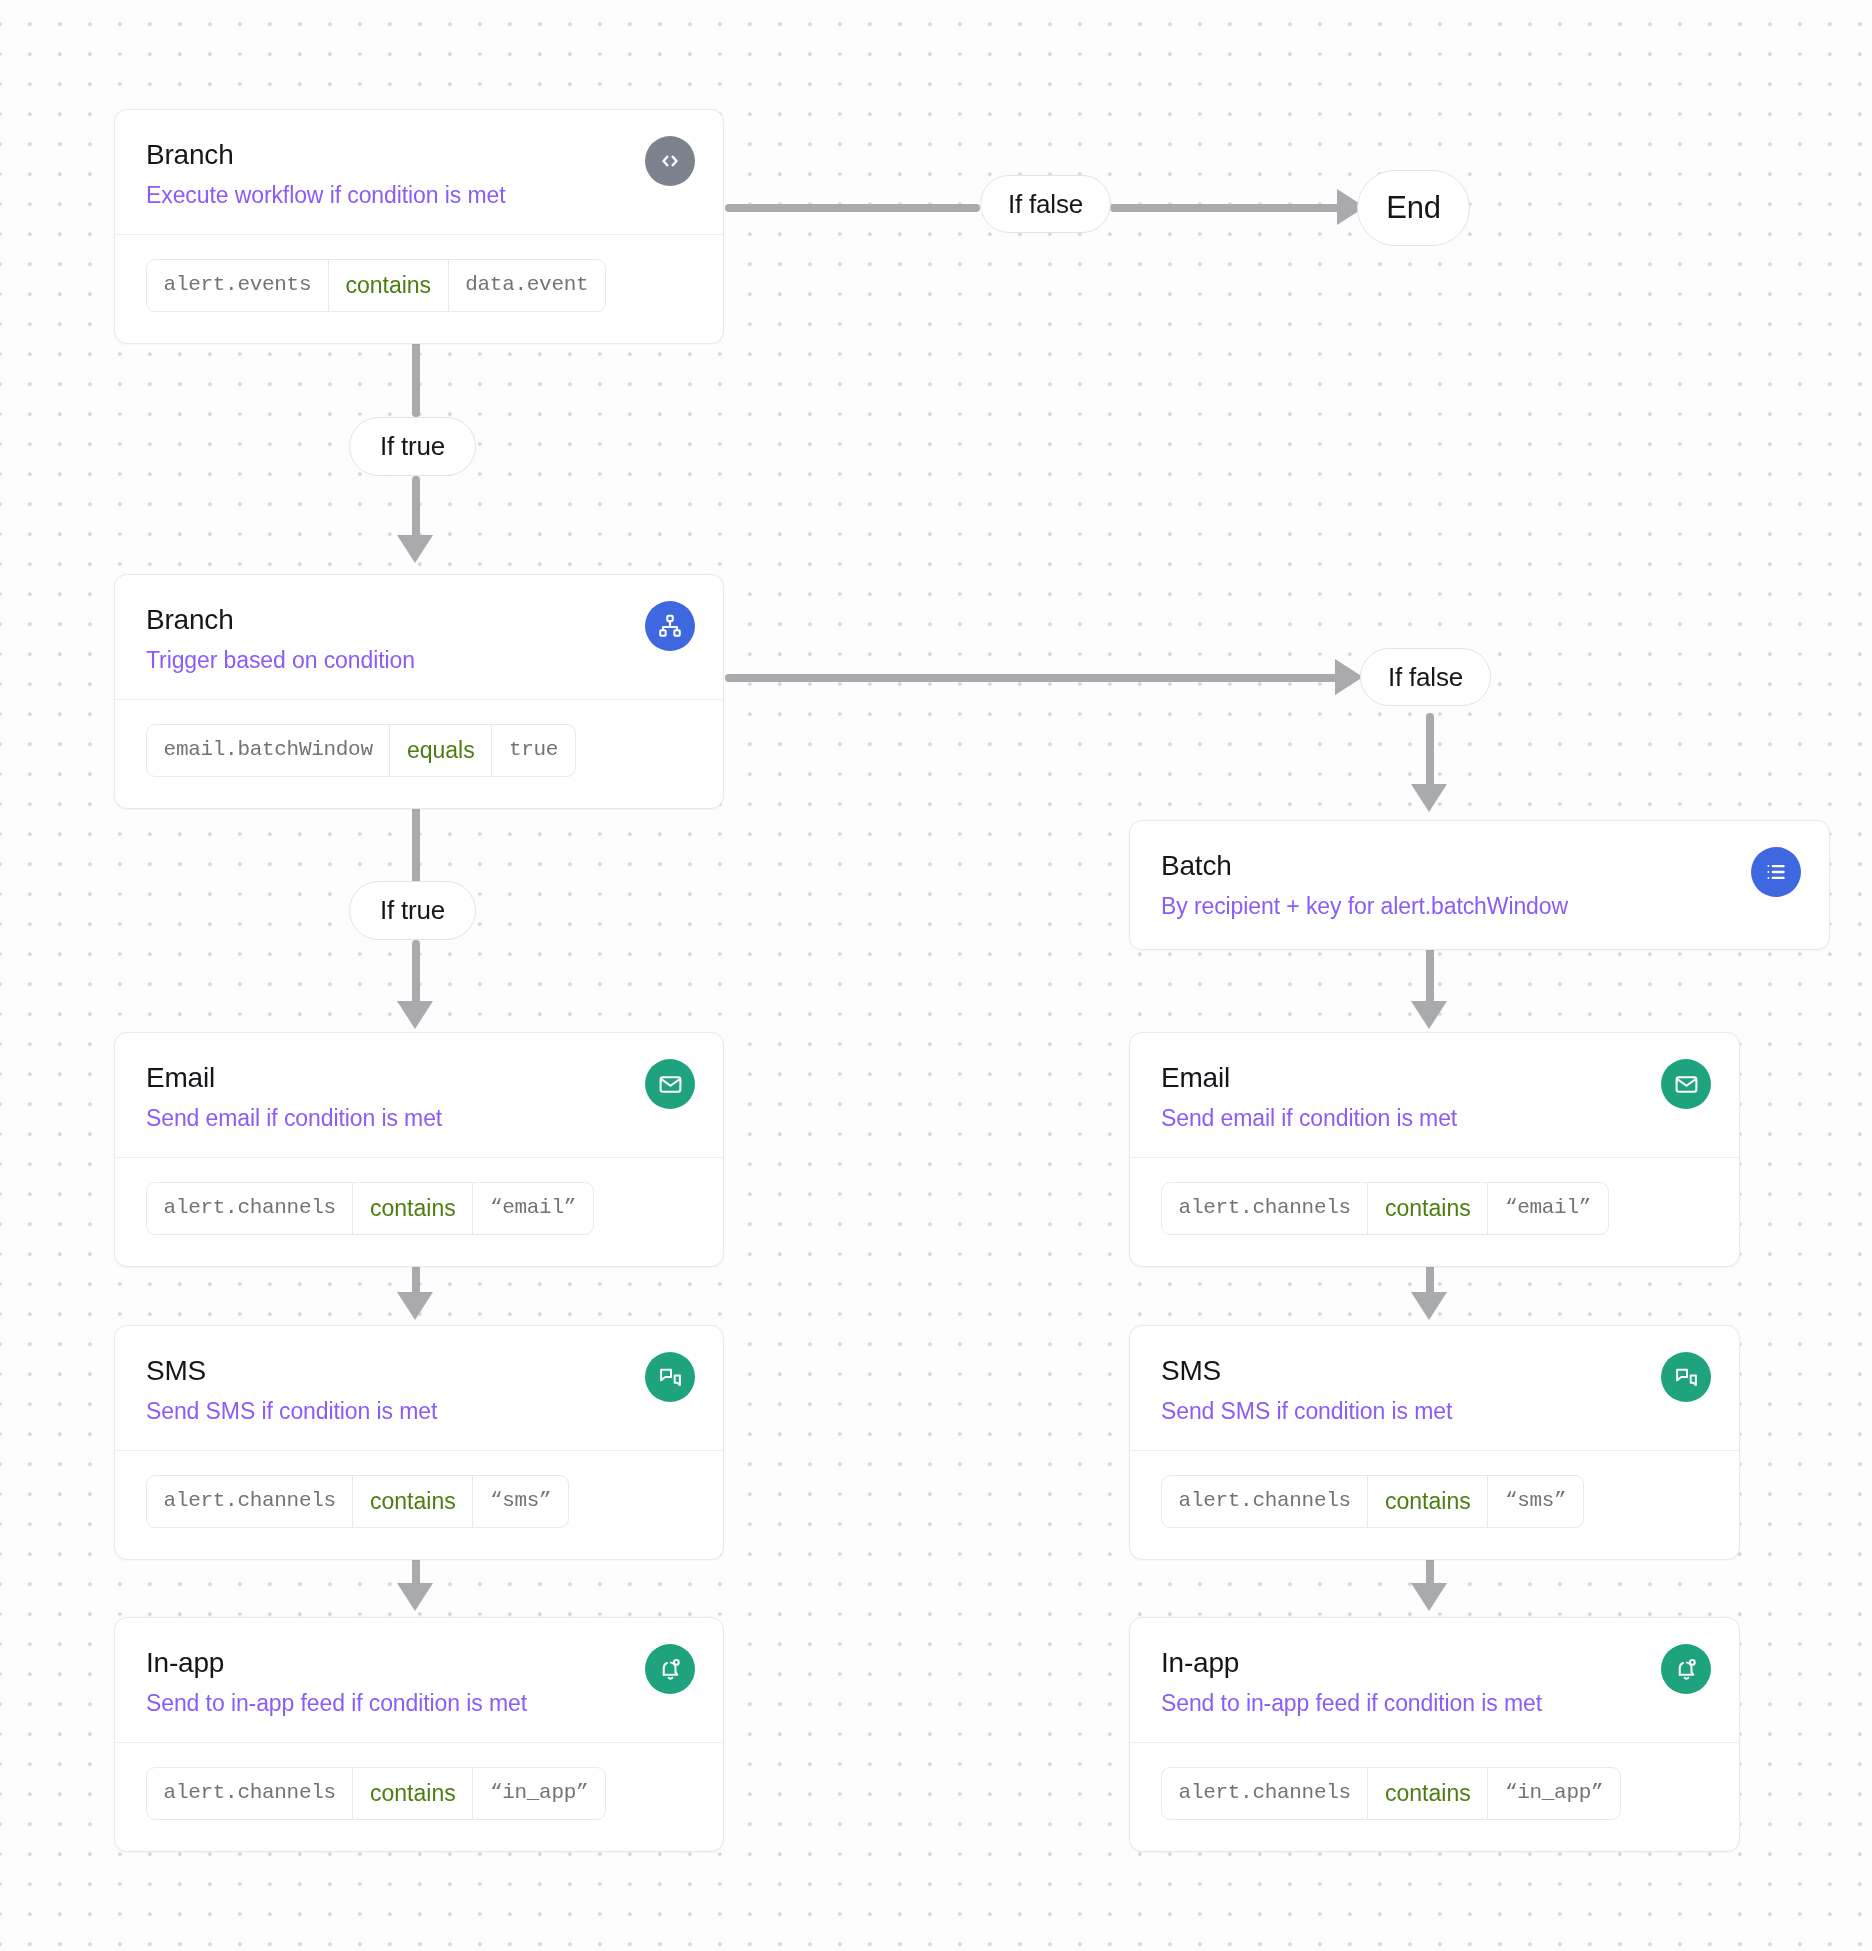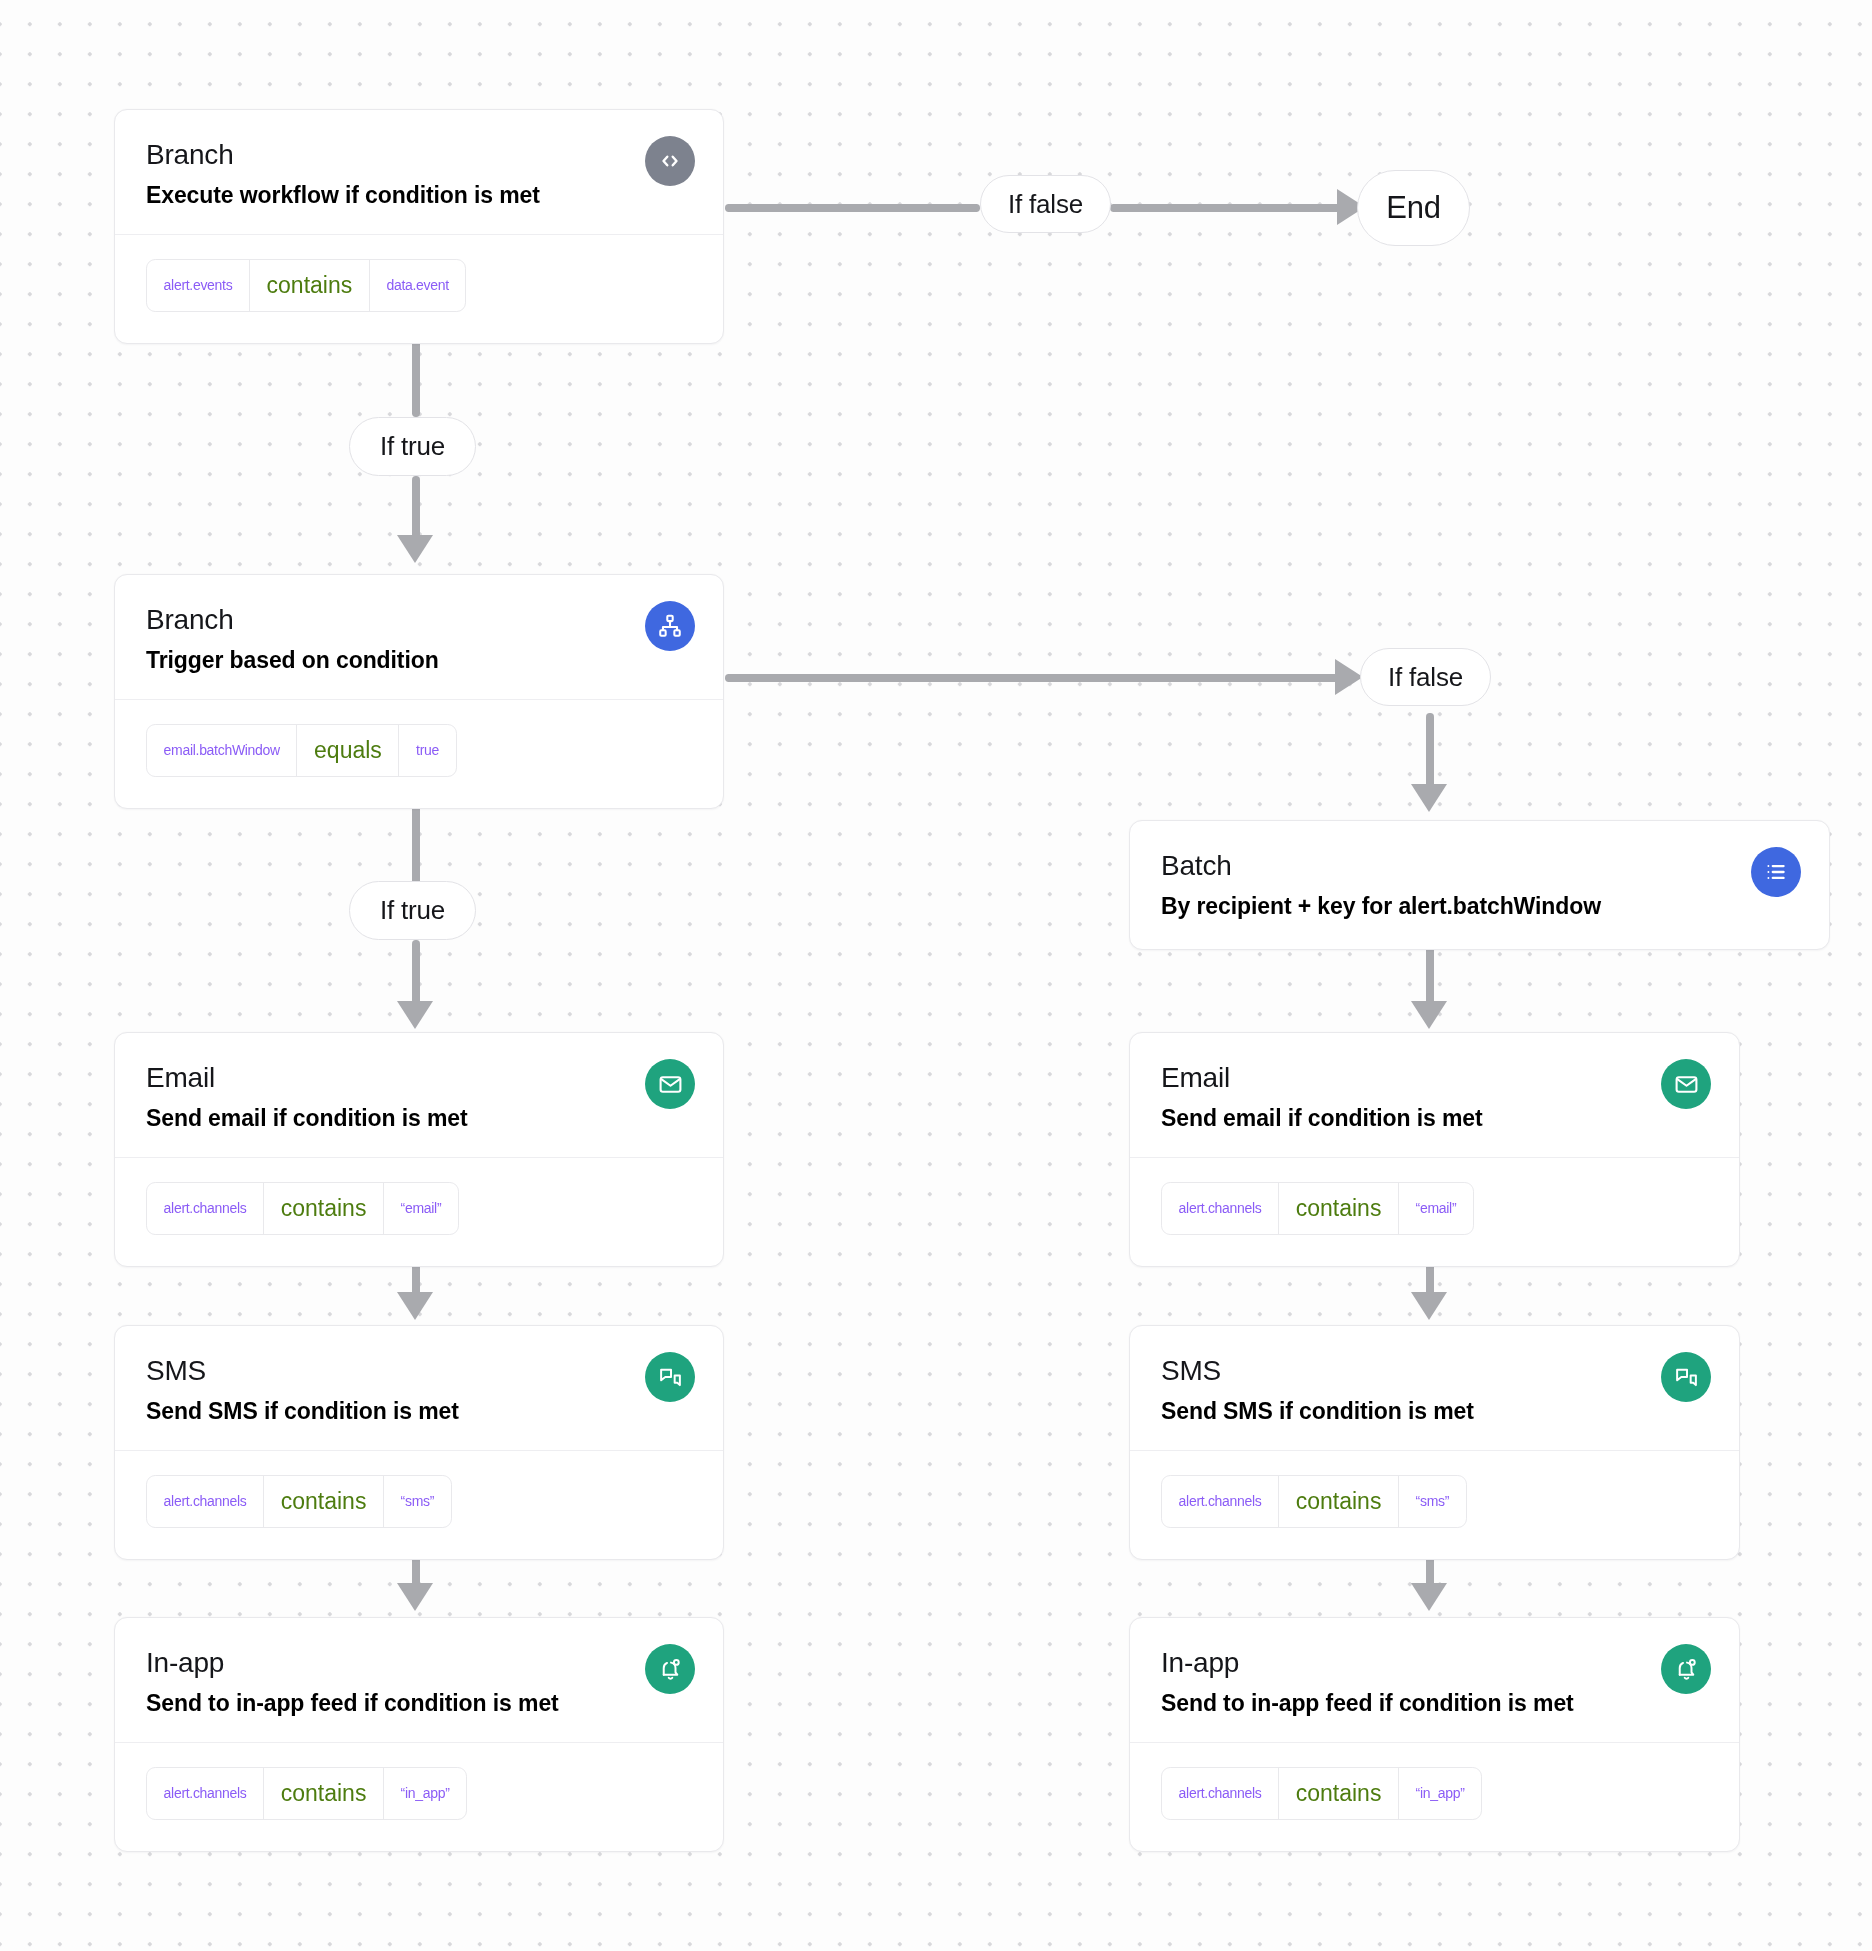--- a/index.html
+++ b/index.html
@@ -38,22 +38,22 @@
   }
   .card-title {
     font-size: 28px;
     color: #15161a;
     font-weight: 400;
     line-height: 1.2;
     letter-spacing: -0.2px;
   }
   .card-subtitle {
     font-size: 23px;
-    color: #000000;
-    font-weight: 700;
+    color: #8b5cf6;
+    font-weight: 400;
     line-height: 1.25;
     margin-top: 9.2px;
     letter-spacing: -0.1px;
   }
   .card-divider {
     height: 1.4px;
     background: #eeeef1;
     width: 100%;
   }
   .card-body {
@@ -88,23 +88,23 @@
   }
   .cond span {
     padding: 10px 16.6px;
     font-size: 23px;
     line-height: 1.35;
     white-space: nowrap;
     display: flex;
     align-items: center;
   }
   .cond .f, .cond .v {
-    font-family: Liberation Sans, sans-serif;
-    color: #8b5cf6;
-    font-size: 14px;
+    font-family: Liberation Mono, monospace;
+    color: #737373;
+    font-size: 21px;
     letter-spacing: -0.3px;
   }
   .cond .op {
     color: #4d7c0f;
     border-left: 1.4px solid #e9e9ec;
     border-right: 1.4px solid #e9e9ec;
     font-size: 23px;
   }
 
   

